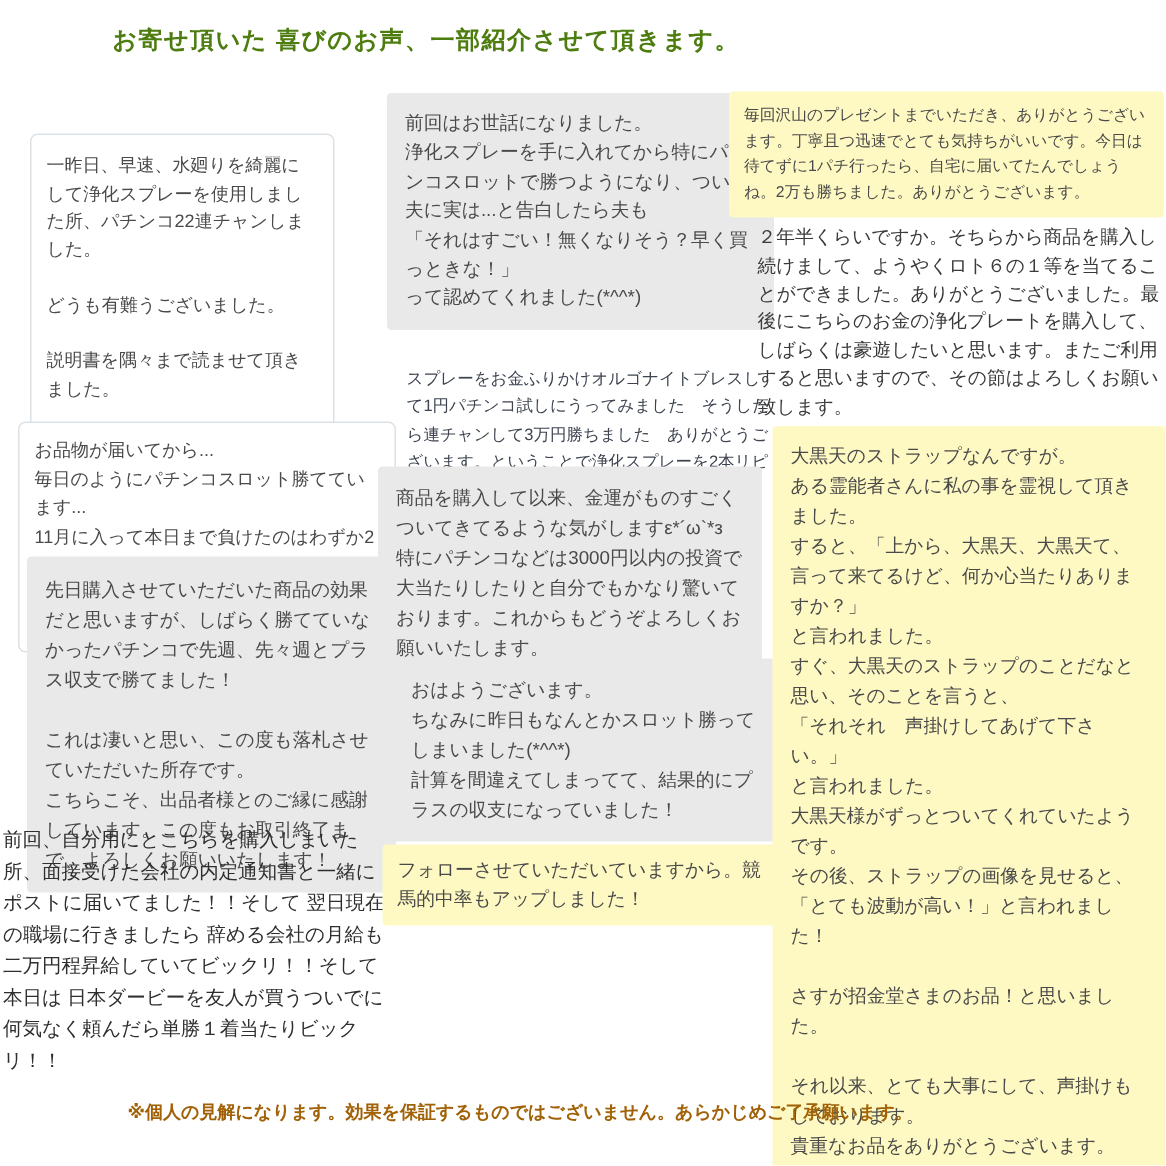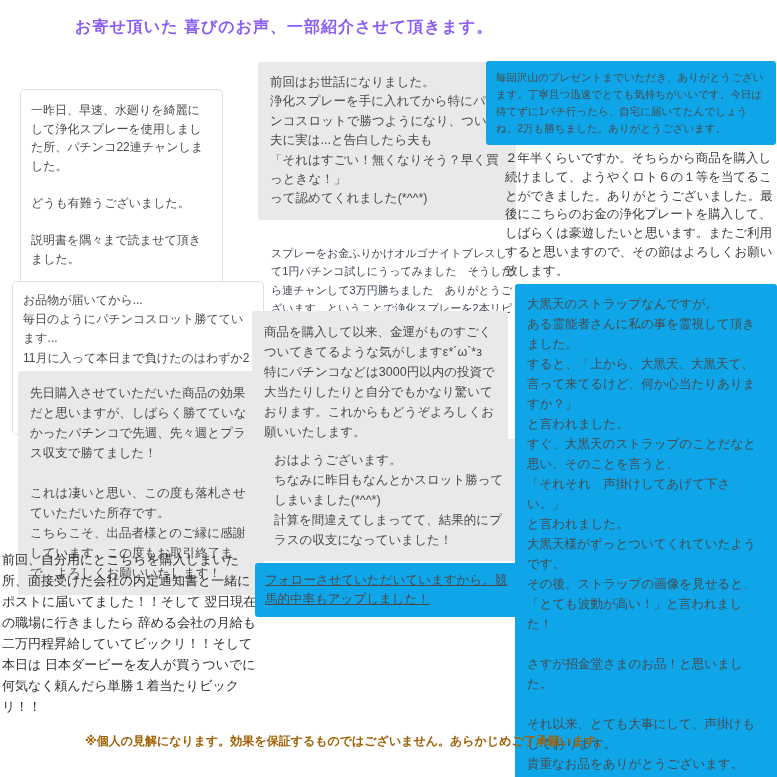--- a/index.html
+++ b/index.html
@@ -11,42 +11,42 @@
     overflow: hidden;
     font-family: "Liberation Sans", "DejaVu Sans", sans-serif;
   }
   .page-title {
     position: absolute;
     left: 75px;
     top: 17px;
     font-size: 16px;
     font-weight: bold;
     letter-spacing: 1px;
-    color: #8b5cf6;
+    color: #4d7c0f;
     white-space: nowrap;
   }
   .card {
     position: absolute;
     box-sizing: border-box;
     white-space: pre-line;
     color: #4a4a4a;
     line-height: 1.55;
   }
   .bg-white {
     background: #ffffff;
     border: 1px solid #dce1e6;
     border-radius: 5px;
     margin-top: 35px;
   }
   .bg-gray {
     background: #e9e9e9;
     border-radius: 3px;
   }
   .bg-lightgray {
-    background: #0ea5e9;
+    background: #fef9c3;
     border-radius: 3px;
   }
   .plain { color: #2e2e2e; }
   .disclaimer {
     position: absolute;
     left: 85px;
     top: 733px;
     font-size: 12px;
     font-weight: bold;
     color: #a16207;
@@ -88,21 +88,21 @@
 
   <div class="card plain" style="left:271px; top:212px; width:246px; font-size:11px; line-height:1.68; color:#3d4450;margin-top:32px;">スプレーをお金ふりかけオルゴナイトブレスして1円パチンコ試しにうってみました　そうしたら連チャンして3万円勝ちました　ありがとうございます。ということで浄化スプレーを2本リピートします　宜しくお願い致します</div>
 
   <div class="card bg-gray" style="left:252px; top:311px; width:256px; min-height:123px; padding:11px 12px; font-size:12.5px; line-height:1.6;">商品を購入して以来、金運がものすごくついてきてるような気がしますε*´ω`*з
 特にパチンコなどは3000円以内の投資で大当たりしたりと自分でもかなり驚いております。これからもどうぞよろしくお願いいたします。</div>
 
   <div class="card bg-gray" style="left:262px; top:439px; width:256px; min-height:112px; padding:11px 12px; font-size:12.5px; line-height:1.6;">おはようございます。
 ちなみに昨日もなんとかスロット勝ってしまいました(*^^*)
 計算を間違えてしまってて、結果的にプラスの収支になっていました！</div>
 
-  <div class="card bg-lightgray" style="left:255px; top:563px; width:266px; min-height:52px; padding:8px 10px; font-size:12.5px; line-height:1.5;text-decoration:underline;">フォローさせていただいていますから。競馬的中率もアップしました！</div>
+  <div class="card bg-lightgray" style="left:255px; top:563px; width:266px; min-height:52px; padding:8px 10px; font-size:12.5px; line-height:1.5;">フォローさせていただいていますから。競馬的中率もアップしました！</div>
 
   <div class="card bg-lightgray" style="left:486px; top:61px; width:290px; min-height:84px; padding:8px 10px; font-size:10.5px; line-height:1.62;">毎回沢山のプレゼントまでいただき、ありがとうございます。丁寧且つ迅速でとても気持ちがいいです。今日は待てずに1パチ行ったら、自宅に届いてたんでしょうね。2万も勝ちました。ありがとうございます。</div>
 
   <div class="card plain" style="left:505px; top:149px; width:270px; font-size:12.5px; line-height:1.5; color:#3a3a3a;">２年半くらいですか。そちらから商品を購入し続けまして、ようやくロト６の１等を当てることができました。ありがとうございました。最後にこちらのお金の浄化プレートを購入して、しばらくは豪遊したいと思います。またご利用すると思いますので、その節はよろしくお願い致します。</div>
 
   <div class="card bg-lightgray" style="left:515px; top:284px; width:262px; min-height:355px; padding:10px 12px; font-size:12.5px; line-height:1.6;">大黒天のストラップなんですが。
 ある霊能者さんに私の事を霊視して頂きました。
 すると、「上から、大黒天、大黒天て、
 言って来てるけど、何か心当たりありますか？」
 と言われました。

